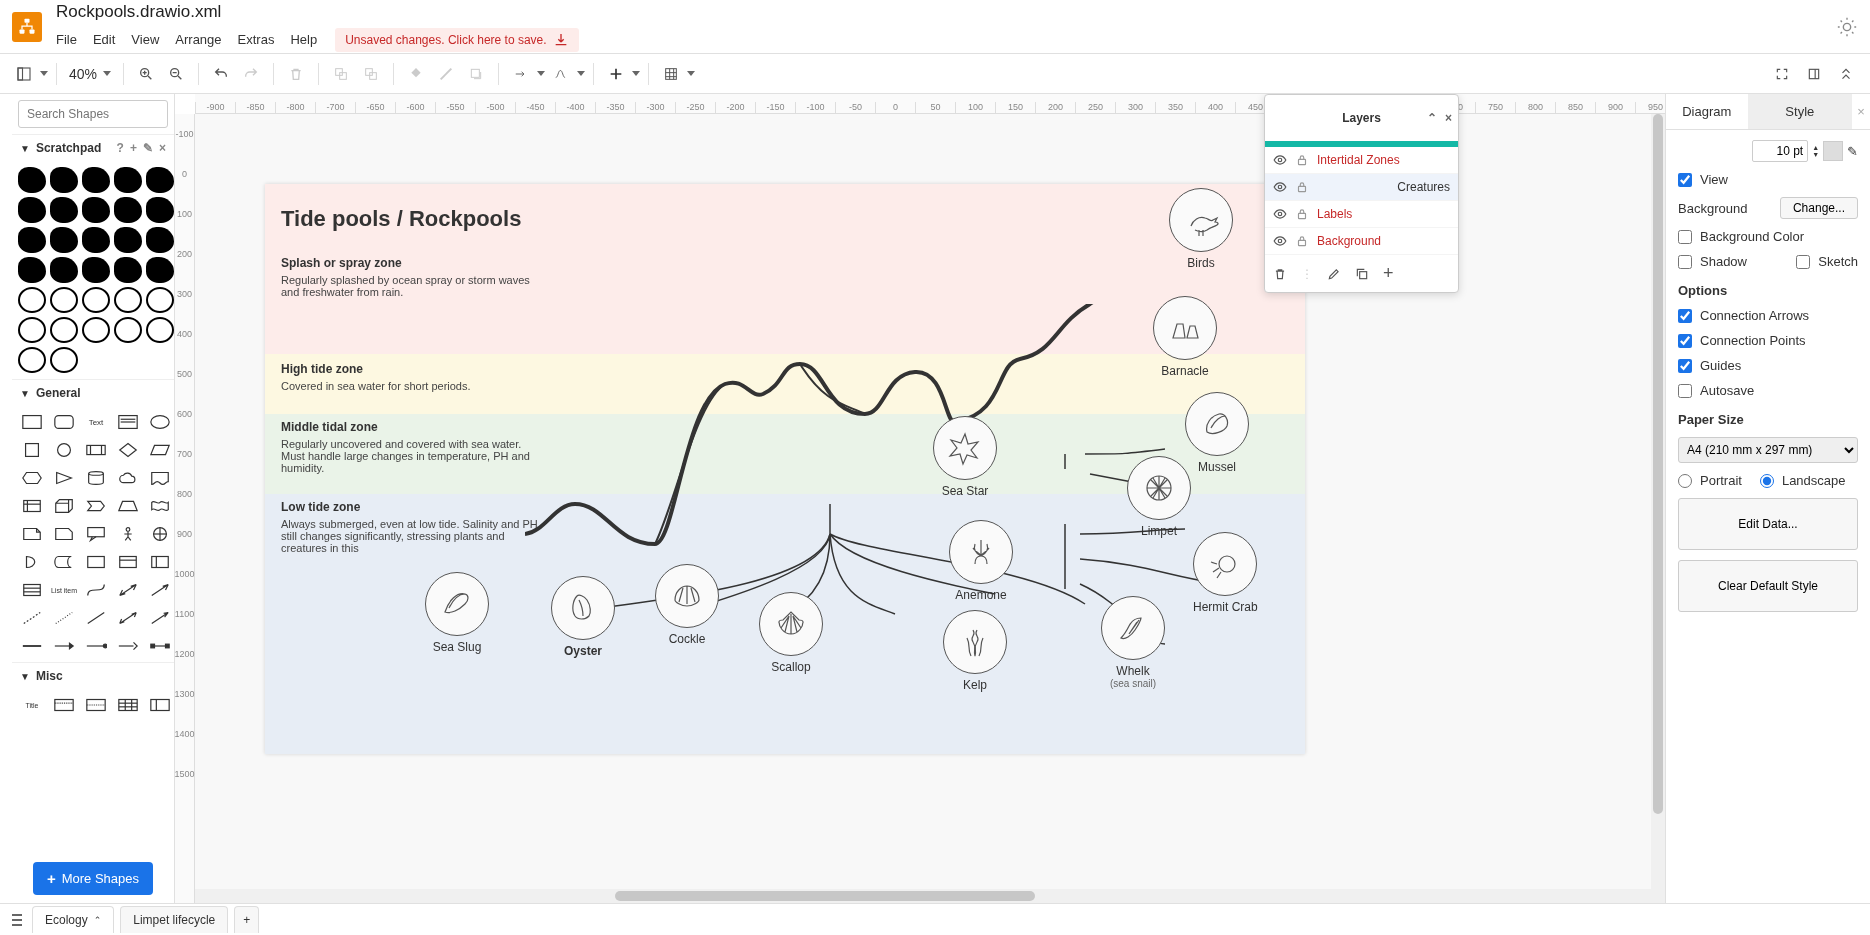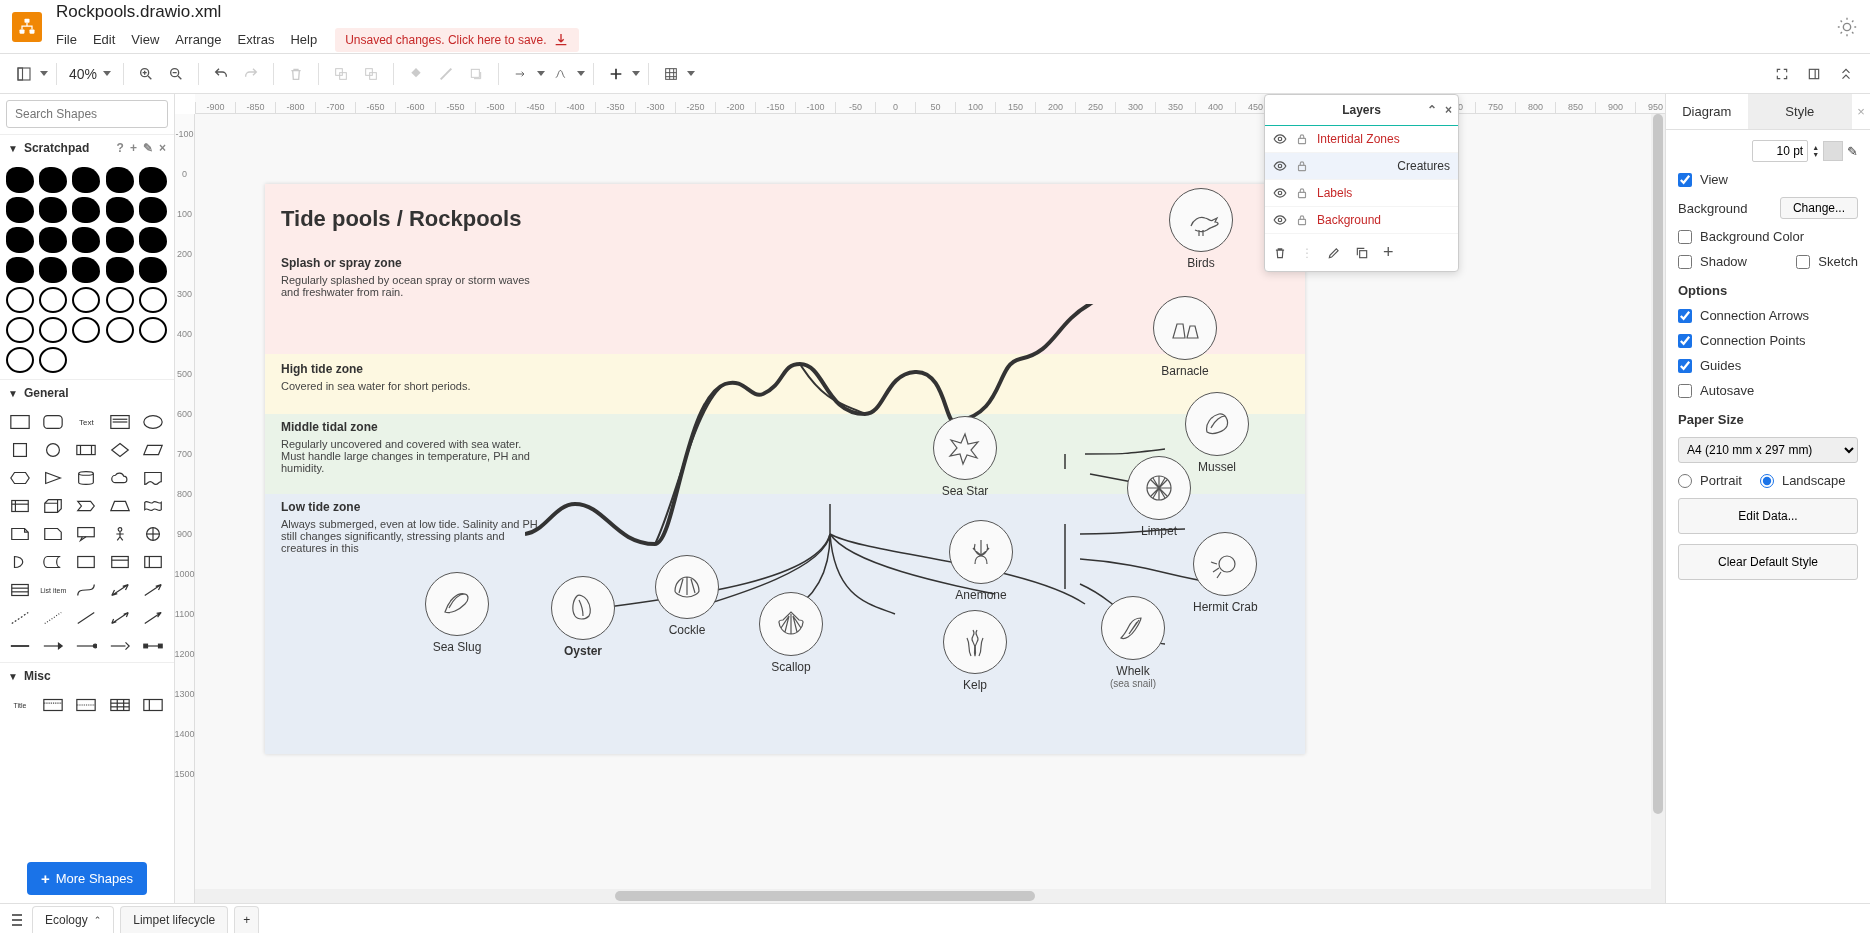--- a/index.html
+++ b/index.html
@@ -19,21 +19,21 @@
 
 
 .toolbar { display: flex; align-items: center; height: 40px; padding: 0 10px; border-bottom: 1px solid #e0e0e0; gap: 2px; }
 .tool-btn { width: 28px; height: 28px; display: flex; align-items: center; justify-content: center; border-radius: 3px; cursor: pointer; color: #555; }
 .tool-sep { width: 1px; height: 22px; background: #e0e0e0; margin: 0 6px; }
 .zoom-select { border: none; font-size: 14px; padding: 4px 4px; cursor: pointer; display:flex; align-items:center; gap:6px; }
 .caret { width:0; height:0; border-left:4px solid transparent; border-right:4px solid transparent; border-top:5px solid #666; }
 
 
 .main { display: flex; height: calc(935px - 54px - 40px - 32px); }
-.left-panel { width: 175px; border-right: 1px solid #e0e0e0; display:flex; flex-direction:column; background:#fff; overflow:hidden; }
+.left-panel { width: 175px; border-right: 1px solid #e0e0e0; display:flex; flex-direction:column; background:#fff; overflow:hidden;padding-left:12px; }
 .search-wrap { padding: 6px; }
 .search-input { width: 100%; height: 28px; border: 1px solid #ccc; border-radius: 3px; padding: 0 24px 0 8px; font-size: 12px; }
 .panel-section { border-top: 1px solid #eee; }
 .panel-head { display: flex; align-items: center; padding: 6px 8px; font-size: 12px; font-weight: 600; color: #333; cursor:pointer; }
 .panel-head .tri { margin-right: 6px; font-size:10px; }
 .panel-head .actions { margin-left:auto; display:flex; gap:6px; color:#888; font-size:12px; }
 .shapes-grid { display: grid; grid-template-columns: repeat(5, 1fr); gap: 4px; padding: 4px 6px; }
 .shape-cell { width: 28px; height: 24px; display:flex; align-items:center; justify-content:center; color:#333; cursor:grab; }
 .shape-cell svg { width:22px; height:18px; stroke:#333; fill:none; stroke-width:1.3; }
 .scratch-grid { display:grid; grid-template-columns: repeat(5,1fr); gap:4px; padding:6px; }
@@ -64,29 +64,29 @@
 .rockpath { position:absolute; top:120px; left:260px; width:720px; height:360px; }
 
 
 .right-panel { width: 205px; border-left: 1px solid #e0e0e0; background:#fff; display:flex; flex-direction:column; padding:0; }
 .rp-tabs { display:flex; border-bottom:1px solid #e0e0e0; }
 .rp-tab { flex:1; text-align:center; padding:10px 4px; font-size:13px; cursor:pointer; }
 .rp-tab.active { background:#eee; }
 .rp-body { padding:10px 12px; font-size:13px; color:#333; display:flex; flex-direction:column; gap:10px; }
 .rp-row { display:flex; align-items:center; justify-content:space-between; }
 .rp-input { width:56px; height:22px; border:1px solid #ccc; border-radius:2px; text-align:right; padding:0 4px; font-size:12px; }
-.rp-btn { border:1px solid #ccc; background:#f7f7f7; border-radius:3px; padding:10px 10px; font-size:12px; cursor:pointer; width:100%; }
+.rp-btn { border:1px solid #ccc; background:#f7f7f7; border-radius:3px; padding:18px 10px; font-size:12px; cursor:pointer; width:100%; }
 .rp-select { width:100%; border:1px solid #ccc; border-radius:3px; padding:4px; font-size:12px; }
 .rp-check { display:flex; align-items:center; gap:8px; font-size:13px; }
 .rp-check input { width:14px; height:14px; accent-color:#1a73e8; }
 .rp-section { font-weight:600; margin-top:4px; }
 
 
 .layers-panel { position:absolute; top:0; right:206px; width:195px; background:#fff; border:1px solid #ccc; border-radius:4px; box-shadow:0 2px 8px rgba(0,0,0,0.15); z-index:50; font-size:12px; }
-.layers-head { display:flex; align-items:center; justify-content:center; padding:8px; border-bottom:1px solid #14b8a6; font-weight:600; position:relative;text-align:center; }
+.layers-head { display:flex; align-items:center; justify-content:center; padding:16px; border-bottom:6px solid #14b8a6; font-weight:600; position:relative;text-align:center; }
 .layers-head .lh-actions { position:absolute; right:6px; display:flex; gap:8px; color:#666; cursor:pointer; }
 .layer-row { display:flex; align-items:center; padding:6px 8px; gap:8px; border-bottom:1px solid #f4f4f4; cursor:pointer; }
 .layer-row.sel { background:#eef3fb;text-align:right; }
 .layer-row .eye, .layer-row .lock { width:14px; height:14px; color:#555; }
 .layer-row .lname { flex:1; }
 .layer-row .lname.red { color:#c62828; }
 .layers-foot { display:flex; align-items:center; gap:14px; padding:8px; color:#555; }
 .layers-foot .disabled { opacity:0.3; }
 
 
@@ -754,21 +754,21 @@
           <div class="creature" style="top:412px; left:836px;"><div class="circ">
                 <svg width="40" height="40" viewBox="0 0 40 40" stroke="#555" fill="none" stroke-width="1.2">
                   <path d="M28 10c-6 0-10 4-12 8s-6 10-8 12c4 2 10-2 14-8s6-10 6-12zM24 14l-8 12M26 12l-10 14"></path>
                 </svg>
               </div><span>Whelk</span><div class="small">(sea snail)</div></div>
           <div class="creature" style="top:408px; left:494px;"><div class="circ">
                 <svg width="40" height="40" viewBox="0 0 40 40" stroke="#555" fill="none" stroke-width="1.2">
                   <path d="M20 30c-8 0-12-8-12-12 0-2 2-2 4-2l8-8 8 8c2 0 4 0 4 2 0 4-4 12-12 12zM20 30V10M14 28l4-16M26 28l-4-16M10 24l8-12M30 24l-8-12"></path>
                 </svg>
               </div><span>Scallop</span></div>
-          <div class="creature" style="top:371px; left:390px;"><div class="circ">
+          <div class="creature" style="top:380px; left:390px;"><div class="circ">
                 <svg width="40" height="40" viewBox="0 0 40 40" stroke="#555" fill="none" stroke-width="1.2">
                   <path d="M8 24c0-8 6-14 12-14s12 6 12 14c0 2-6 6-12 6s-12-4-12-6zM12 26l4-14M20 28V10M28 26l-4-14"></path>
                 </svg>
               </div><span>Cockle</span></div>
           <div class="creature" style="top:392px; left:286px;font-weight:bold;"><div class="circ">
                 <svg width="40" height="40" viewBox="0 0 40 40" stroke="#555" fill="none" stroke-width="1.2">
                   <path d="M14 8c-4 4-6 14-2 20 3 4 10 4 14 0 2-3 2-10-2-16-3-4-8-6-10-4zM16 12c2 4 4 10 4 16"></path>
                 </svg>
               </div><span>Oyster</span></div>
           <div class="creature" style="top:388px; left:160px;"><div class="circ">

